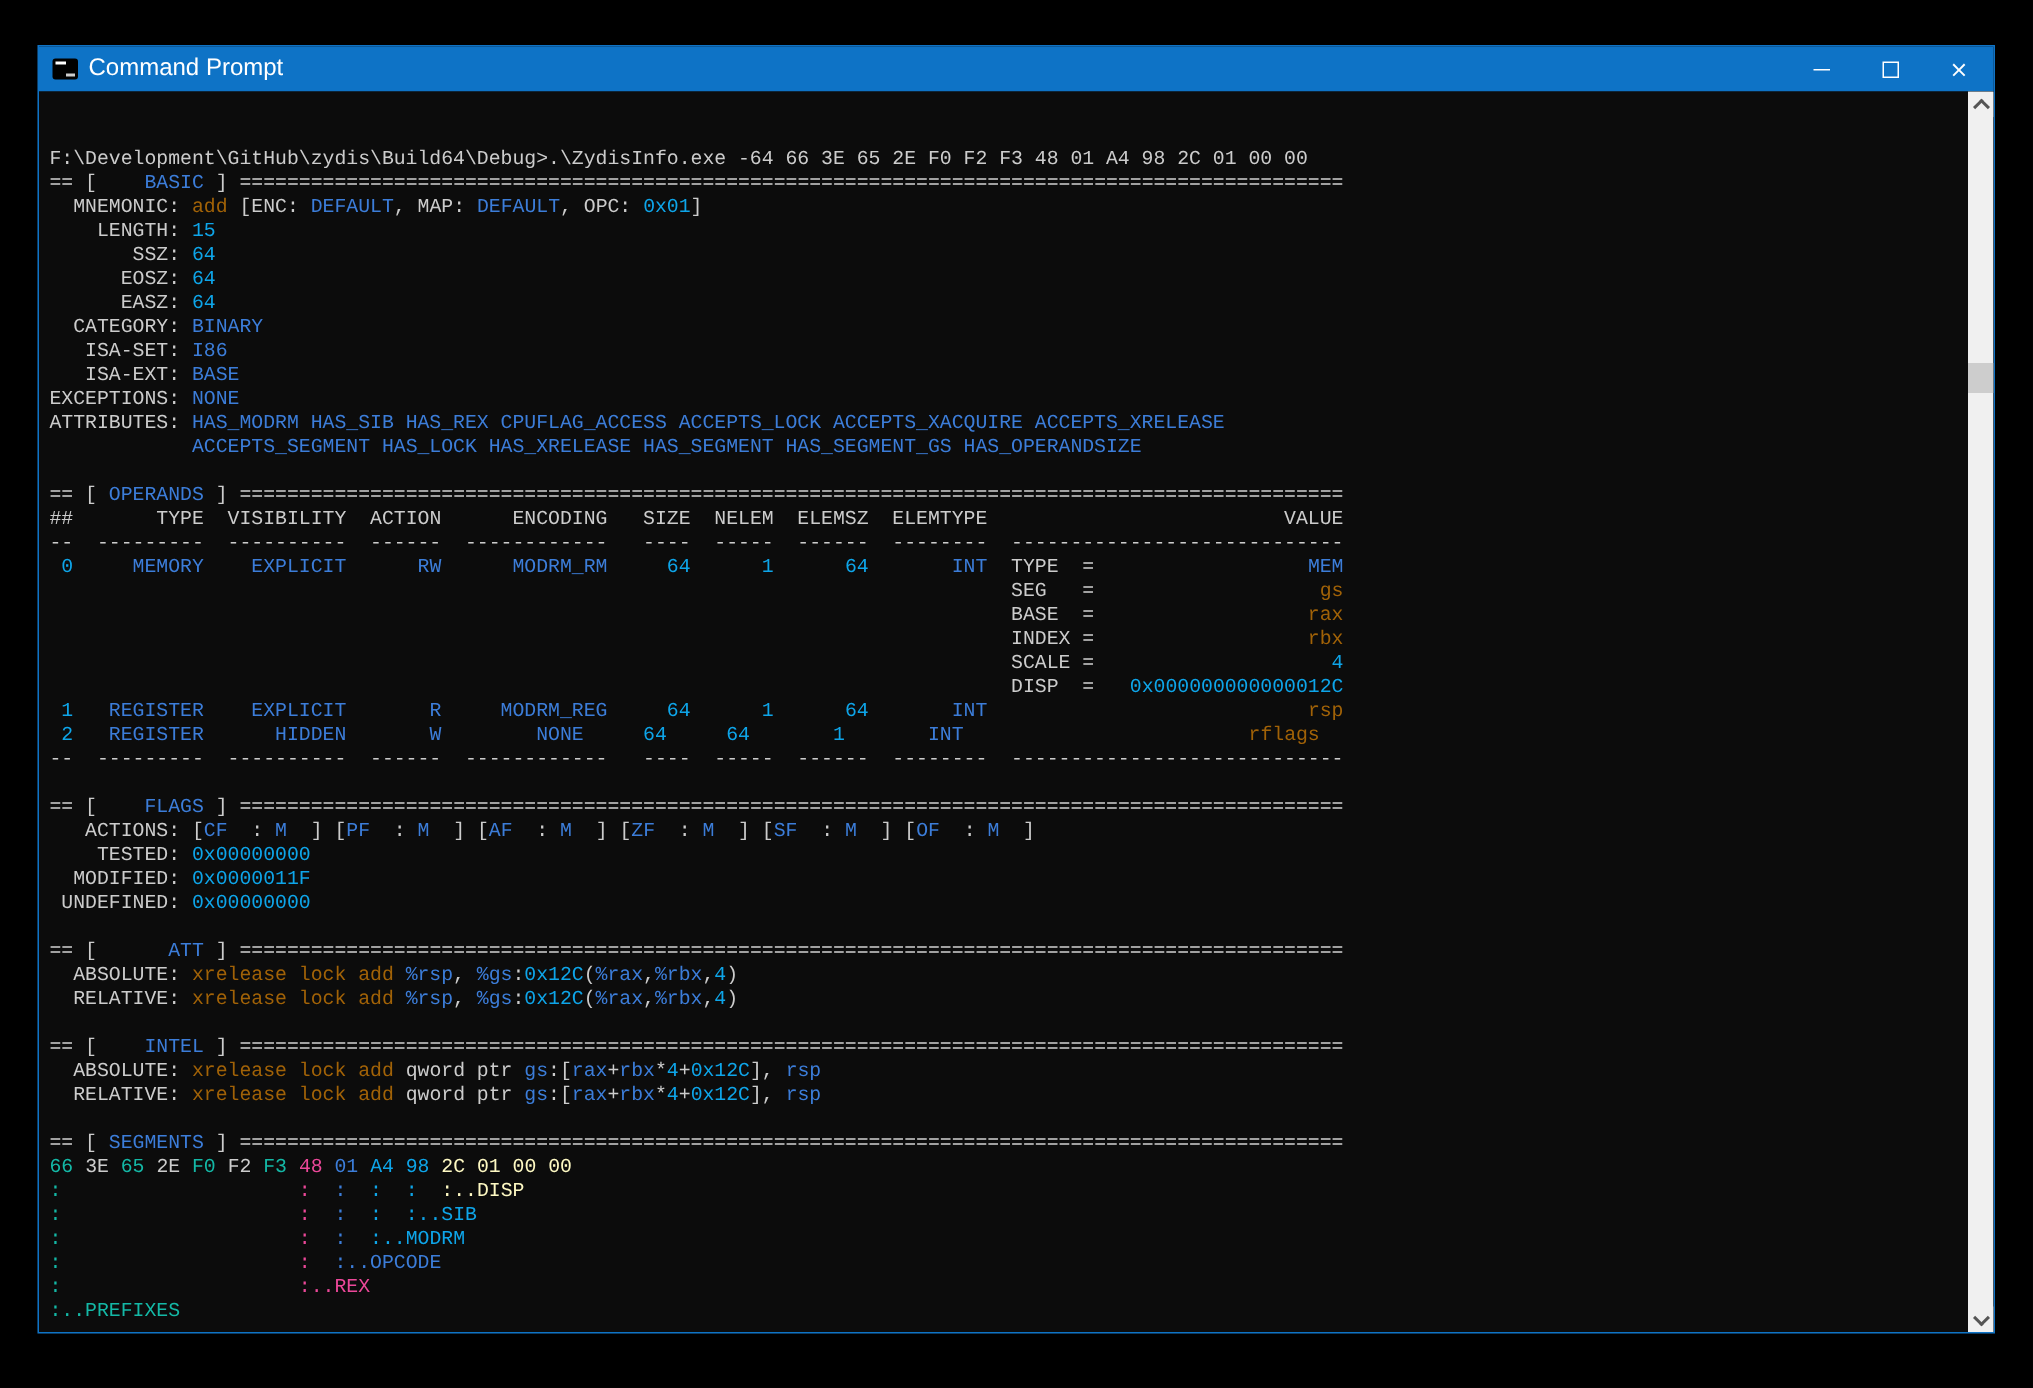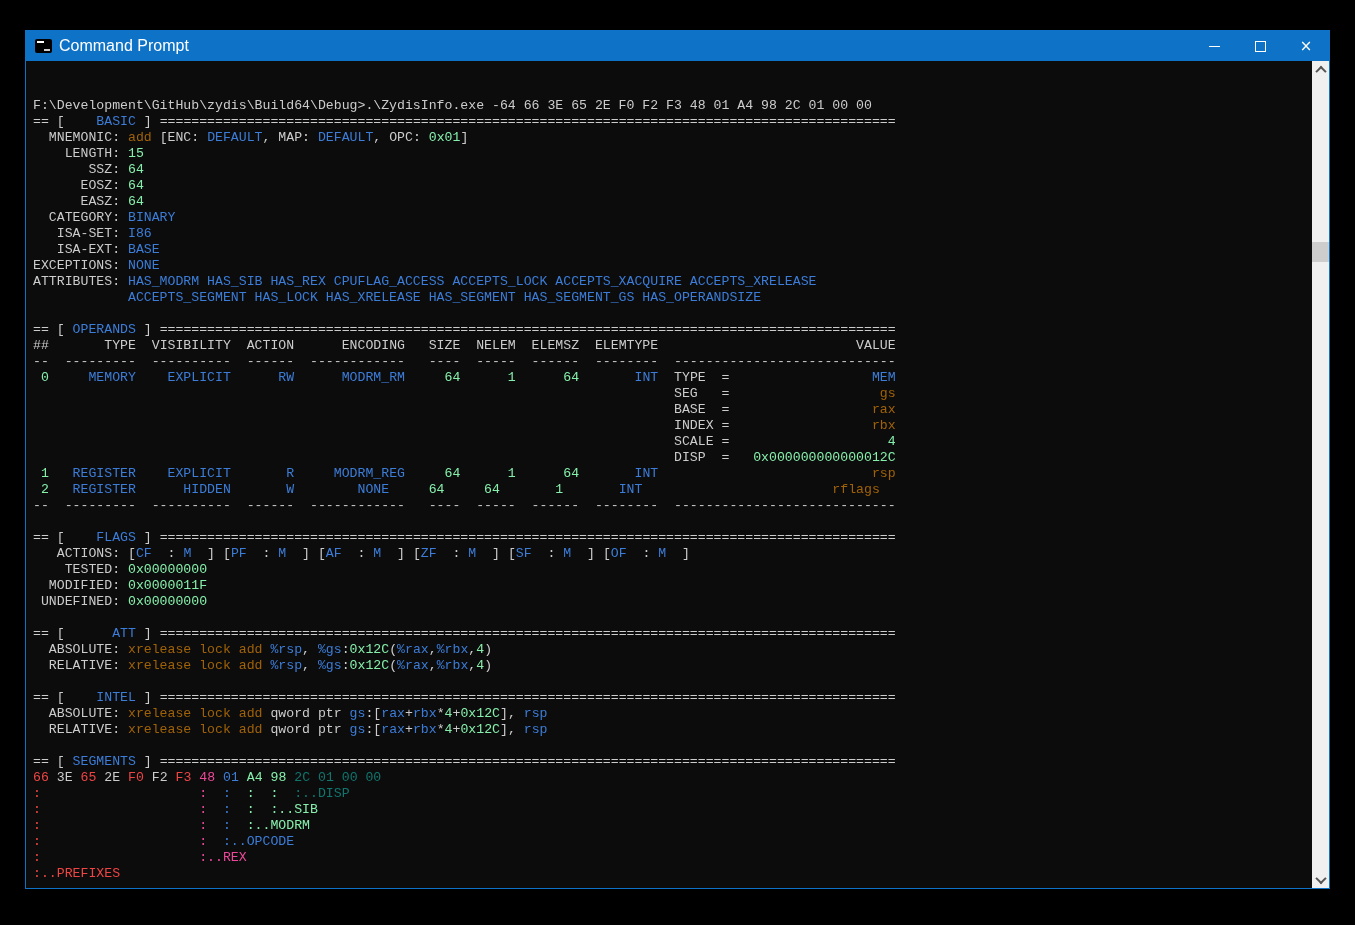--- a/index.html
+++ b/index.html
@@ -16,22 +16,22 @@
   .tb-buttons{margin-left:auto;display:flex;height:100%;}
   .tb-btn{width:46px;height:100%;display:flex;align-items:center;justify-content:center;color:#fff;}
   .min-glyph{width:11px;height:1px;background:#fff;}
   .max-glyph{width:9px;height:9px;border:1px solid #fff;background:transparent;}
   .close-glyph{font-size:15px;line-height:15px;color:#fff;font-family:"DejaVu Sans",sans-serif;}
   .console{position:relative;height:827px;background:#0C0C0C;overflow:hidden;}
   .console-text{position:absolute;left:0;top:0;right:17px;bottom:0;
                 padding:2px 16px 0 7px;white-space:pre;
                 font-family:Liberation Mono, monospace;font-size:13.2px;line-height:16px;margin-top:35px;}
   .line{height:16px;}
-  .c-w{color:#CCCCCC}.c-r{color:#a16207}.c-g{color:#86efac}.c-b{color:#3C7DD9}
-  .c-m{color:#ef4444}.c-p{color:#ec4899}.c-y{color:#0f766e}
+  .c-w{color:#CCCCCC}.c-r{color:#a16207}.c-g{color:#0ea5e9}.c-b{color:#3C7DD9}
+  .c-m{color:#14b8a6}.c-p{color:#ec4899}.c-y{color:#fef9c3}
   .cursor{display:inline-block;width:8px;height:3px;background:#CCCCCC;vertical-align:-1px;}
   .scrollbar{position:absolute;right:0;top:0;width:17px;height:100%;background:#F0F0F0;}
   .scroll-btn{position:absolute;left:0;width:17px;height:17px;background:#F0F0F0;
               display:flex;align-items:center;justify-content:center;}
   .scroll-btn.up{top:0;} .scroll-btn.down{bottom:0;}
   .chev{width:6px;height:6px;border-left:2px solid #555;border-top:2px solid #555;}
   .chev.up{transform:rotate(45deg) translate(1px,1px);}
   .chev.down{transform:rotate(225deg) translate(1px,1px);}
   .scroll-thumb{position:absolute;left:0;top:181px;width:17px;height:20px;background:#CDCDCD;}
 </style>

